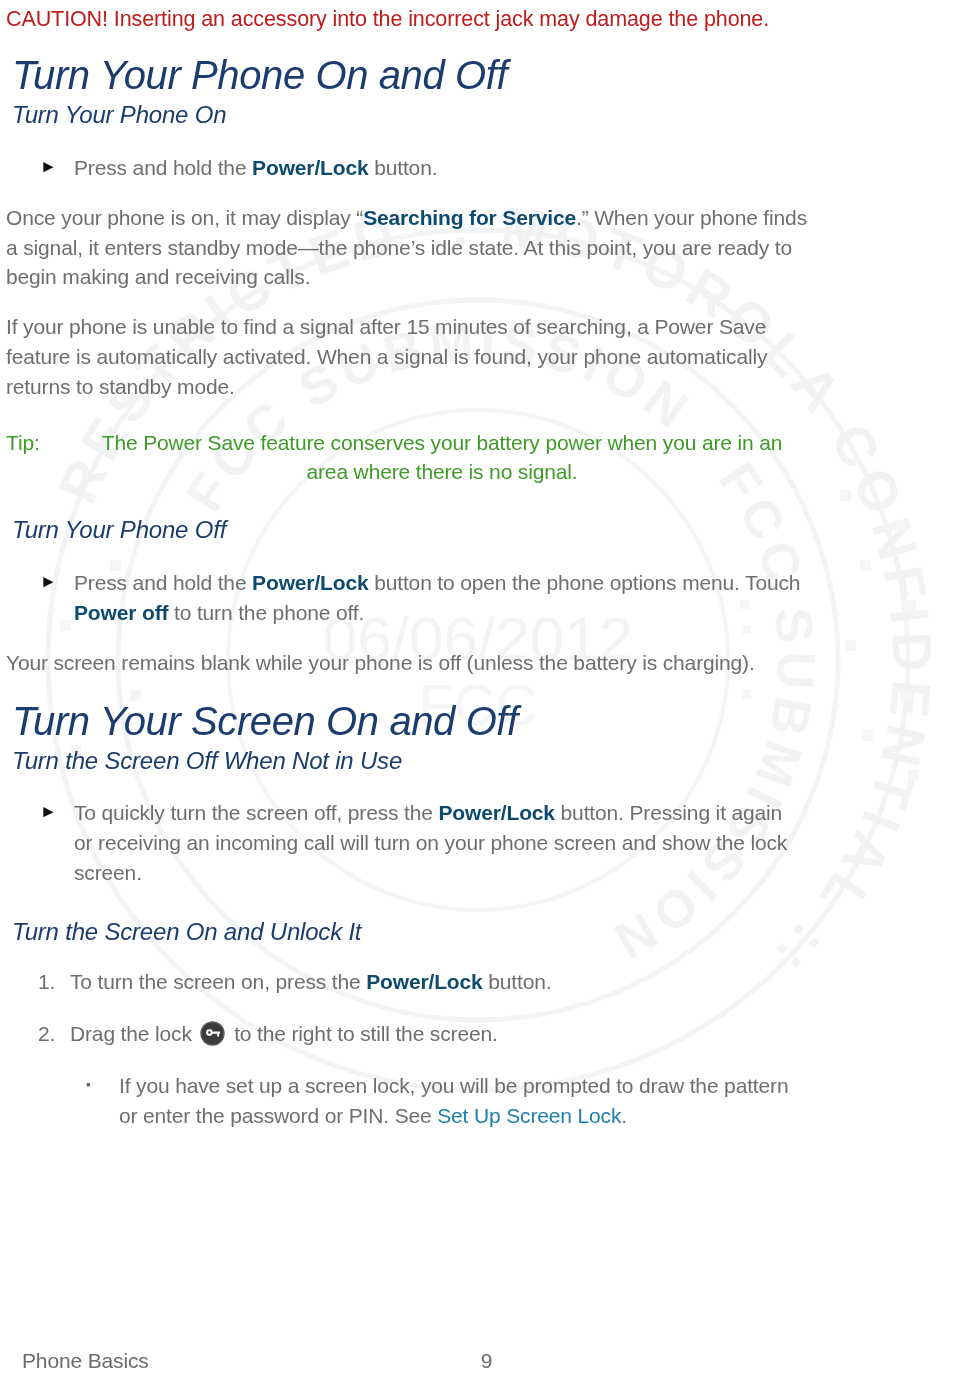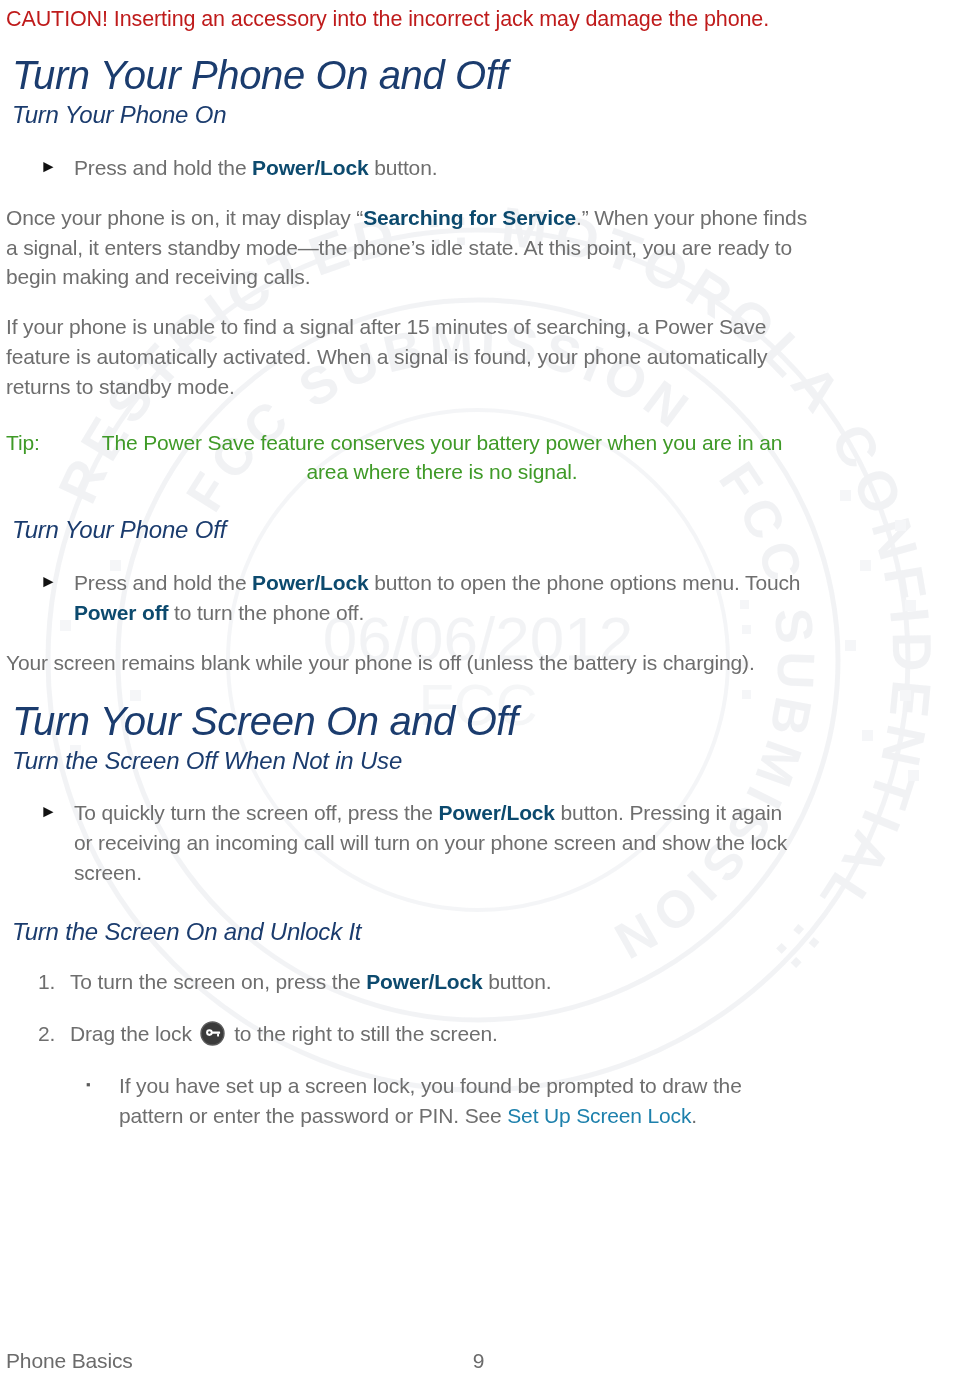--- a/index.html
+++ b/index.html
@@ -150,21 +150,21 @@
   .lock-icon {
     display: inline-block;
     vertical-align: -5px;
     width: 25px; height: 25px;
     margin: 0 3px;
   }
 
   
   #footer {
     position: absolute;
-    left: 0; right: 0;
+    left: 16px; right: 0;
     bottom: 18px;
     z-index: 2;
     padding: 0 14px 0 6px;
     display: flex;
     align-items: baseline;
     font-size: 21px;
     color: #6b6b6b;
     letter-spacing: -0.15px;
   }
   #footer .f-left  { flex: 0 0 auto; }
@@ -268,21 +268,21 @@
               <circle cx="9.4" cy="11.6" r="3.3"></circle>
               <circle cx="9.4" cy="11.6" r="1.25" fill="#3b3b3b"></circle>
               <rect x="11.9" y="10.5" width="8.2" height="2.3" rx="0.6"></rect>
               <rect x="17.1" y="12.6" width="1.9" height="2.8" rx="0.5"></rect>
             </g>
           </svg></span><span> to the right to still the screen.</span></span>
   </div>
 
   <div class="sq-item">
     <span class="marker">▪</span>
-    <span class="content"><span>If you have set up a screen lock, you found be prompted to draw the pattern or enter the password or PIN. See </span><a href="#" class="doclink">Set Up Screen Lock</a><span>.</span></span>
+    <span class="content"><span>If you have set up a screen lock, you will be prompted to draw the pattern or enter the password or PIN. See </span><a href="#" class="doclink">Set Up Screen Lock</a><span>.</span></span>
   </div>
 
 </div>
 
 <div id="footer">
   <span class="f-left">Phone Basics</span>
   <span class="f-page">9</span>
 </div>
 
 </body></html>

